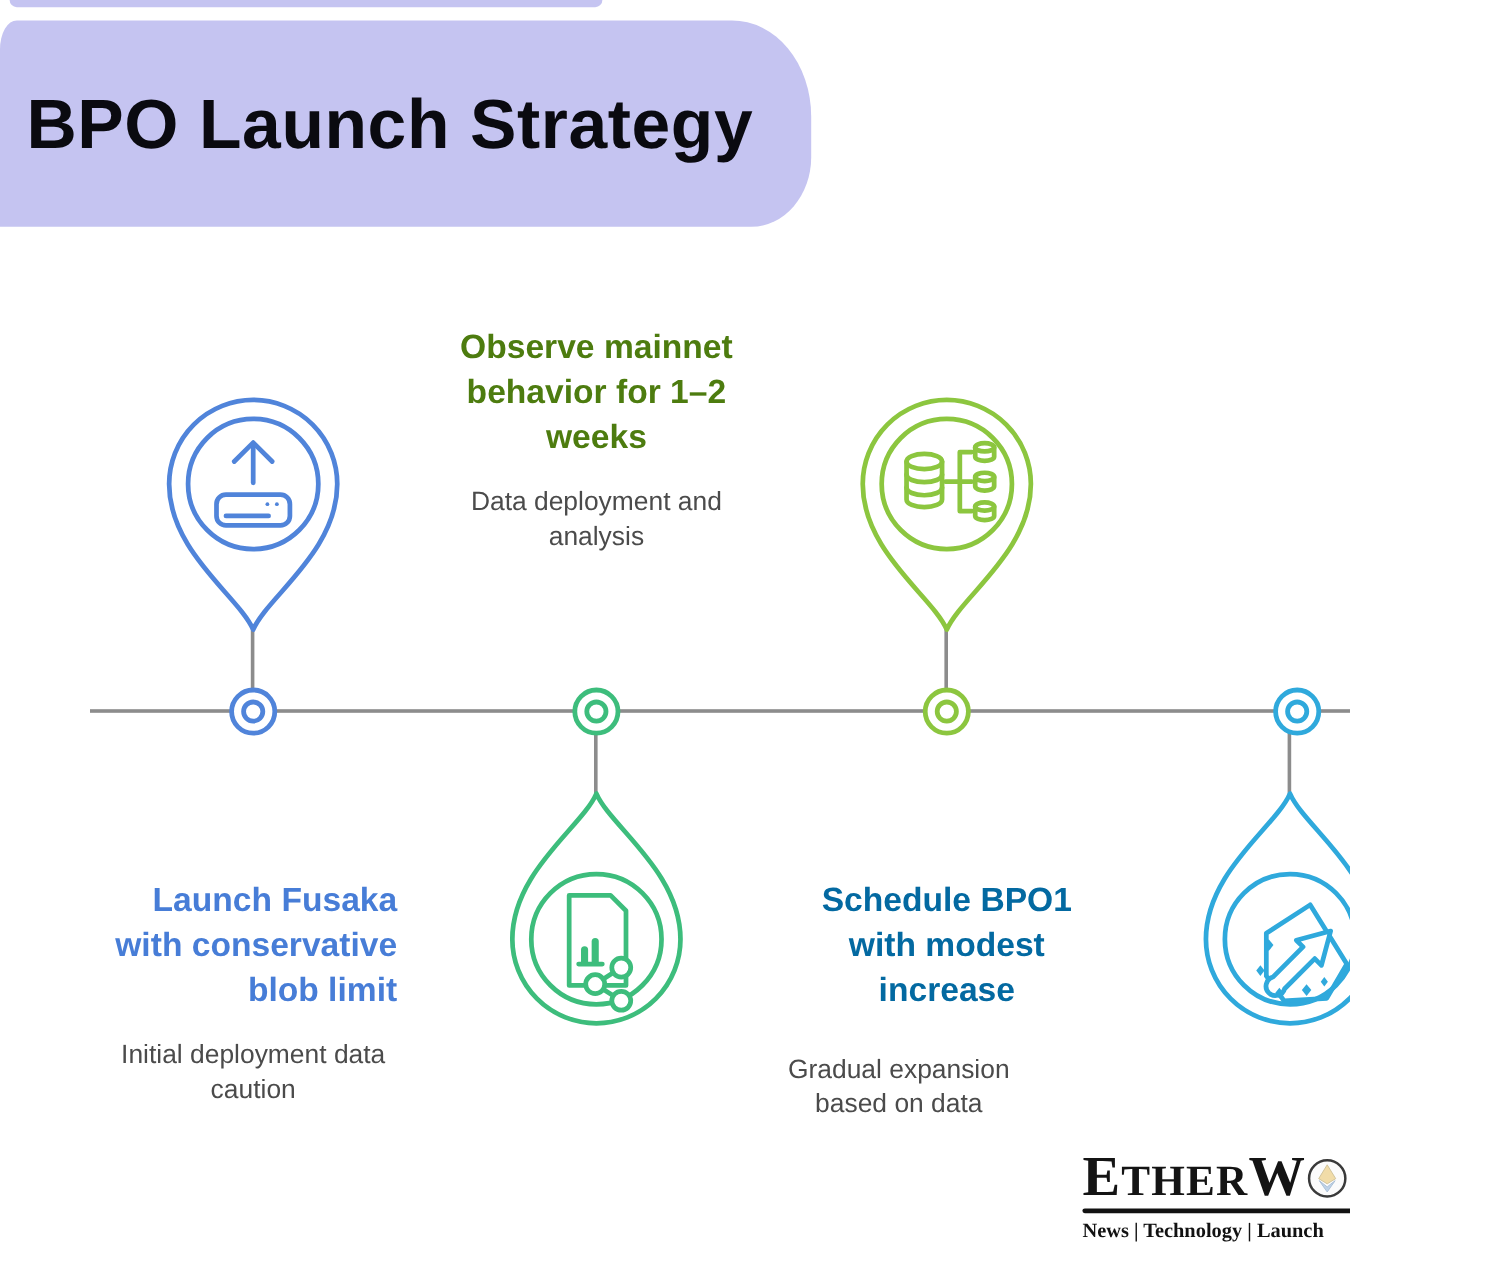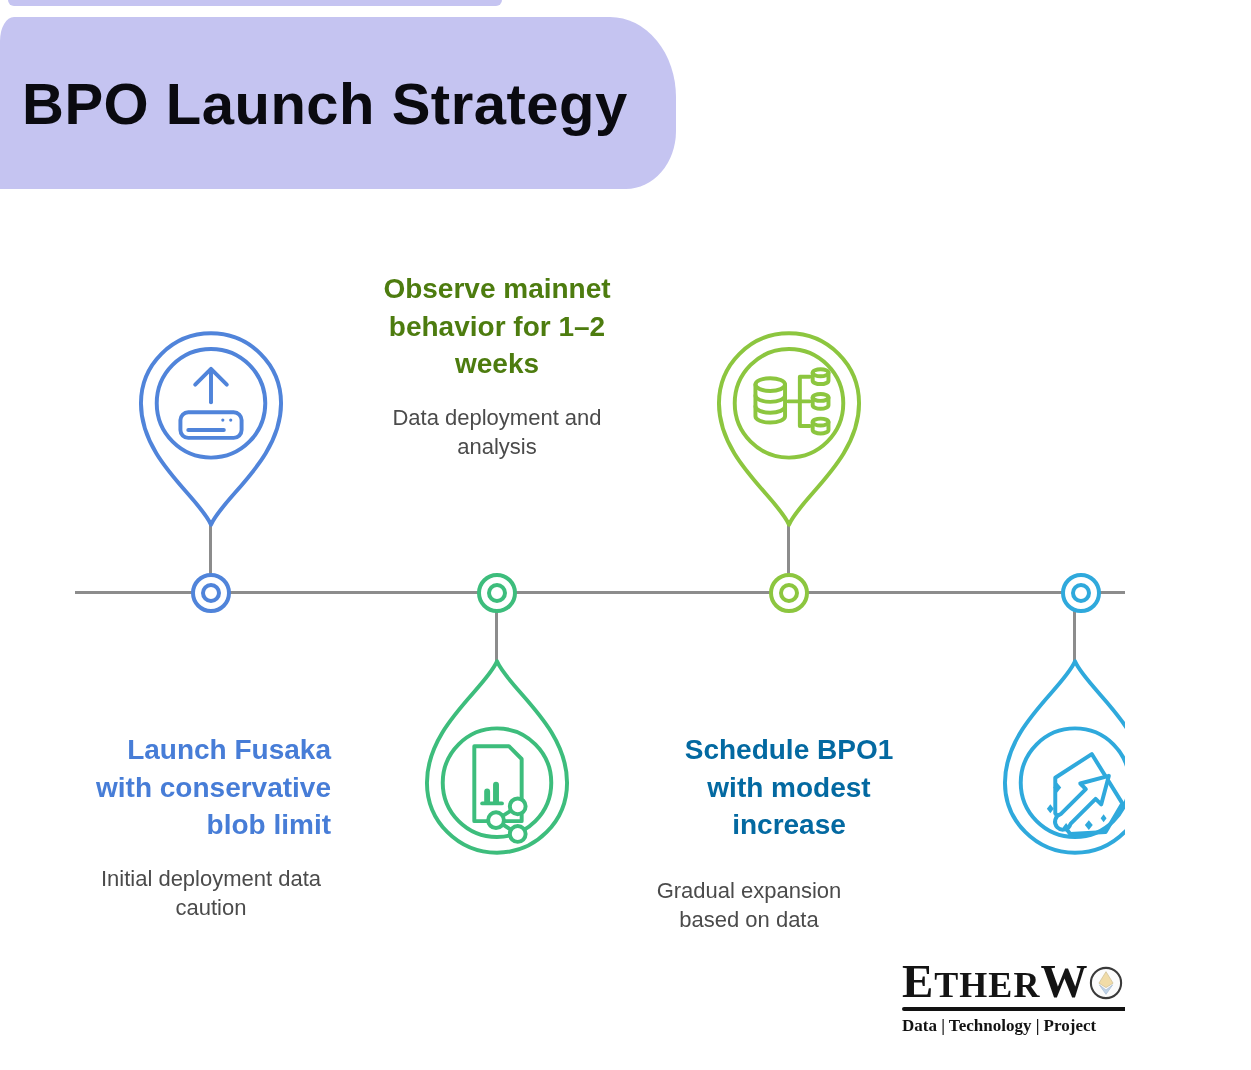--- a/index.html
+++ b/index.html
@@ -204,16 +204,16 @@
 
   <div class="logo">
     <div class="brand">
       <span class="big">E</span><span class="small">THER</span><span class="big">W</span><svg class="globe" viewBox="0 0 36 36">
           <circle cx="18" cy="18" r="16" fill="#fbfbfb" stroke="#3a3a3a" stroke-width="2.2"></circle>
           <path d="M18,6 L25.5,18.2 L18,22.8 L10.5,18.2 Z" fill="#f0d9a0" stroke="#c9b98a" stroke-width="0.8" opacity="0.9"></path>
           <path d="M18,25.5 L25,20 L18,30 L11,20 Z" fill="#b9cfe6" stroke="#9fb6cf" stroke-width="0.8" opacity="0.9"></path>
         </svg><span class="small">RLD</span>
     </div>
     <div class="logo-rule"></div>
-    <div class="tagline">Data | Technology | Project</div>
+    <div class="tagline">News | Technology | Launch</div>
   </div>
 
 </div>
 
 </body></html>

